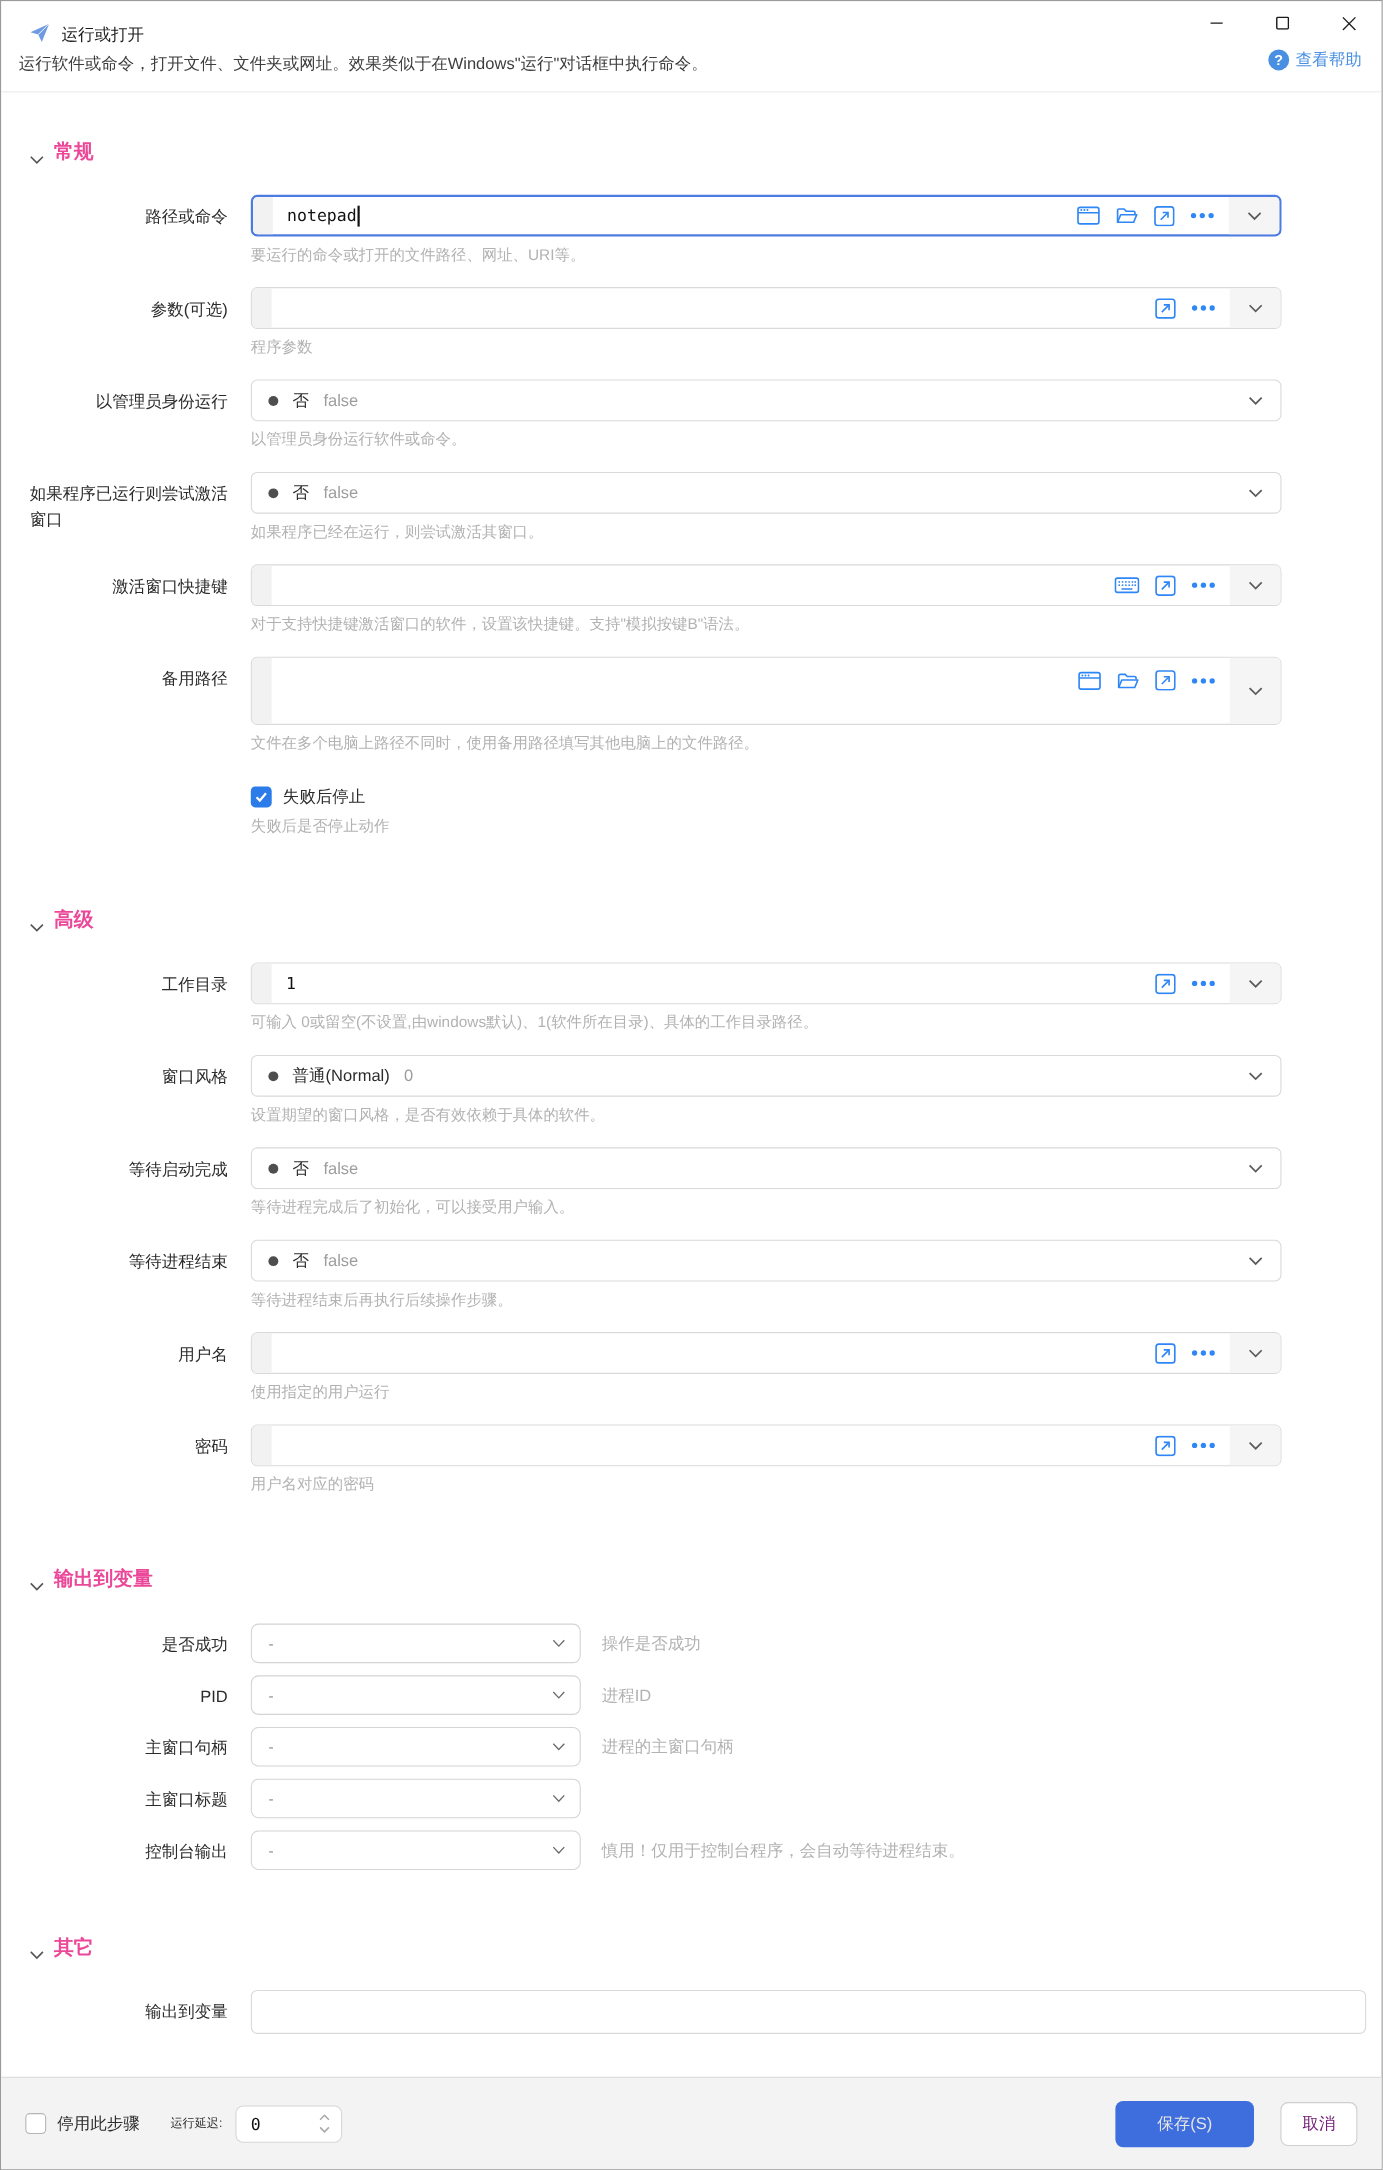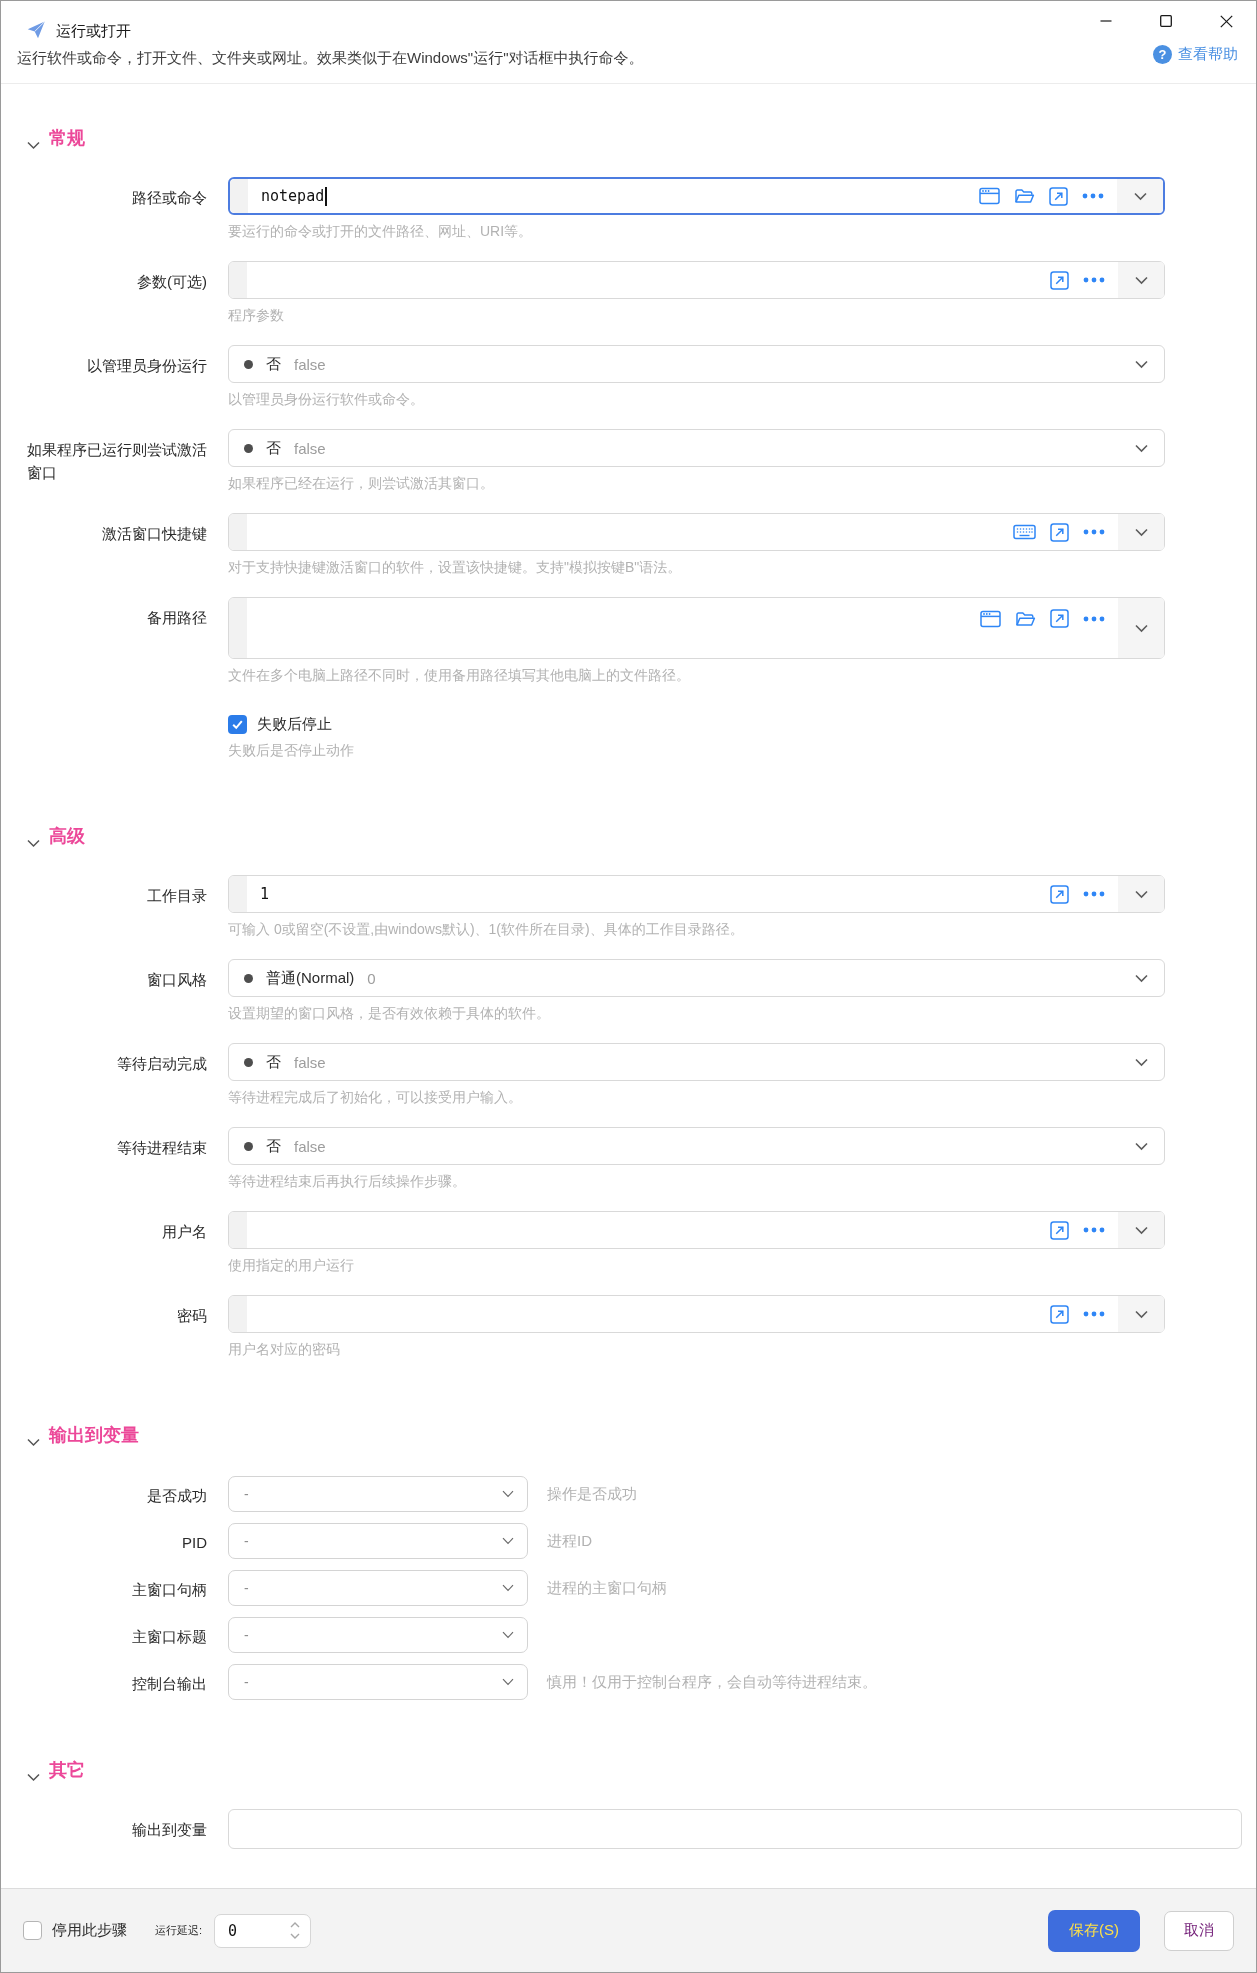--- a/index.html
+++ b/index.html
@@ -63,21 +63,21 @@
   .out-desc { font-size:15px; color:#b2b2b2; margin-left:19px; }
   
   .note-input { width:1014px; height:40px; border:1px solid #d9d9d9; border-radius:6px; background:#fff; cursor:text; }
   
   .footer { position:absolute; left:0; right:0; bottom:0; height:84px; background:#f3f3f3; border-top:1px solid #dcdcdc; display:flex; align-items:center; padding:0 22px; }
   .delay-label { font-size:11px; color:#2b2b2b; margin-left:28px; }
   .spinner { width:97px; height:34px; background:#fff; border:1px solid #d6d6d6; border-radius:7px; margin-left:12px; display:flex; align-items:center; padding:0 10px 0 13px; }
   .spin-val { font-family:"DejaVu Sans Mono","Liberation Mono",monospace; font-size:15px; color:#111; }
   .spin-btns { margin-left:auto; display:flex; flex-direction:column; gap:5px; }
   .btns { margin-left:auto; display:flex; align-items:center; gap:24px; }
-  .save-btn { height:42px; padding:0 21px; background:#3e6ddd; color:#fde047; font-size:15px; border:none; border-radius:7px; cursor:pointer; font-family:inherit; }
+  .save-btn { height:42px; padding:0 38px; background:#3e6ddd; color:#e5e5e5; font-size:15px; border:none; border-radius:7px; cursor:pointer; font-family:inherit; }
   .cancel-btn { height:40px; padding:0 19px; background:#fff; color:#701a75; font-size:15px; border:1px solid #cfcfcf; border-radius:7px; cursor:pointer; font-family:inherit; }
   svg { display:block; }
 </style>
 </head>
 <body>
 
 <div class="titlebar">
   <span>
     <svg width="22" height="22" viewBox="0 0 24 24">
         <path d="M3 11.2 L21.5 2.8 L14.2 21 L10.6 13.6 Z" fill="#6F9BE5"></path>

